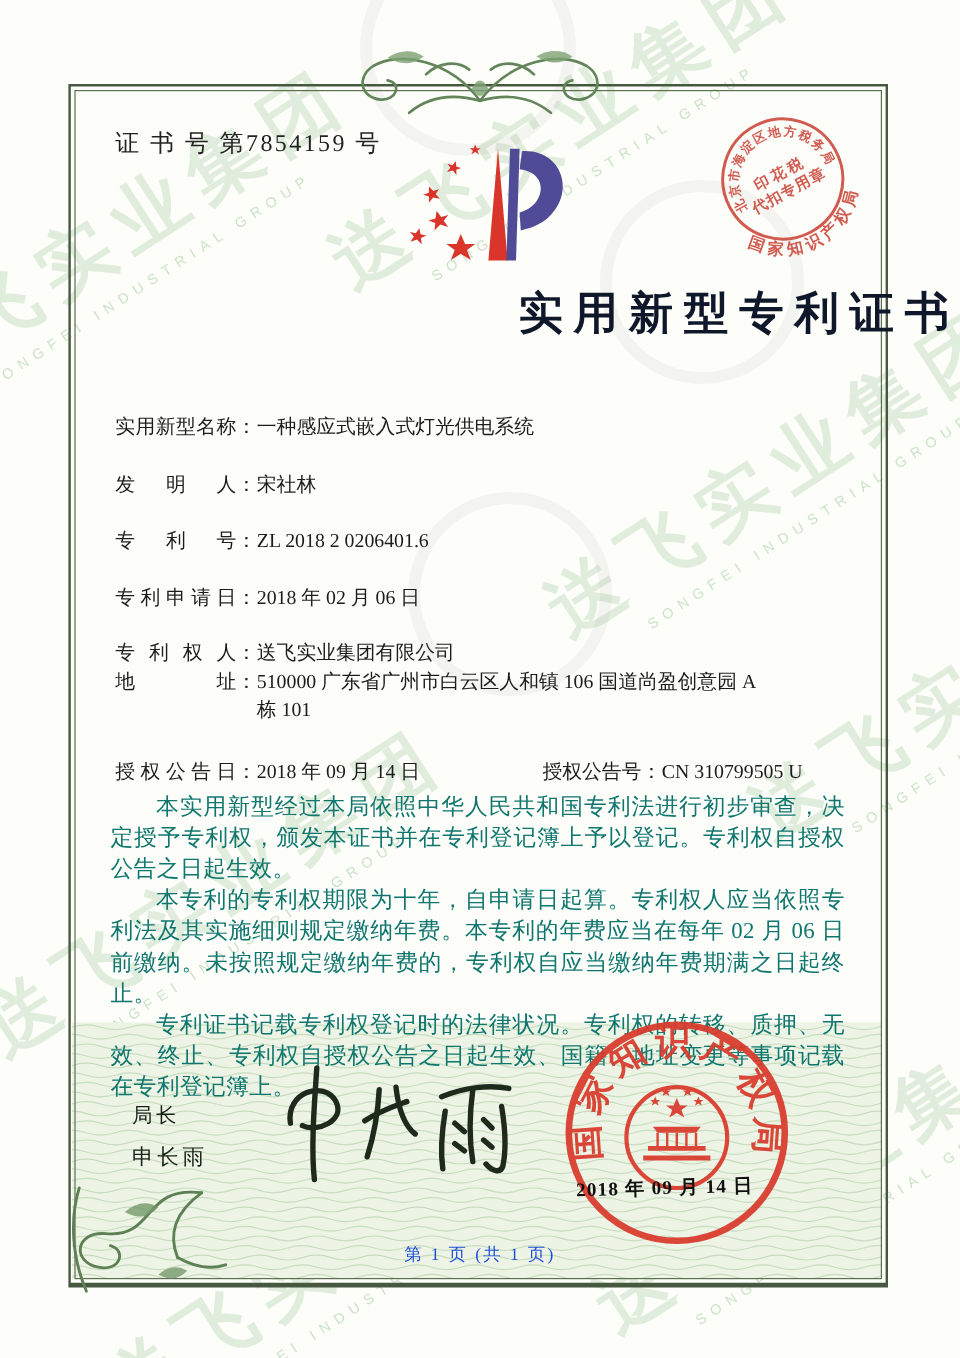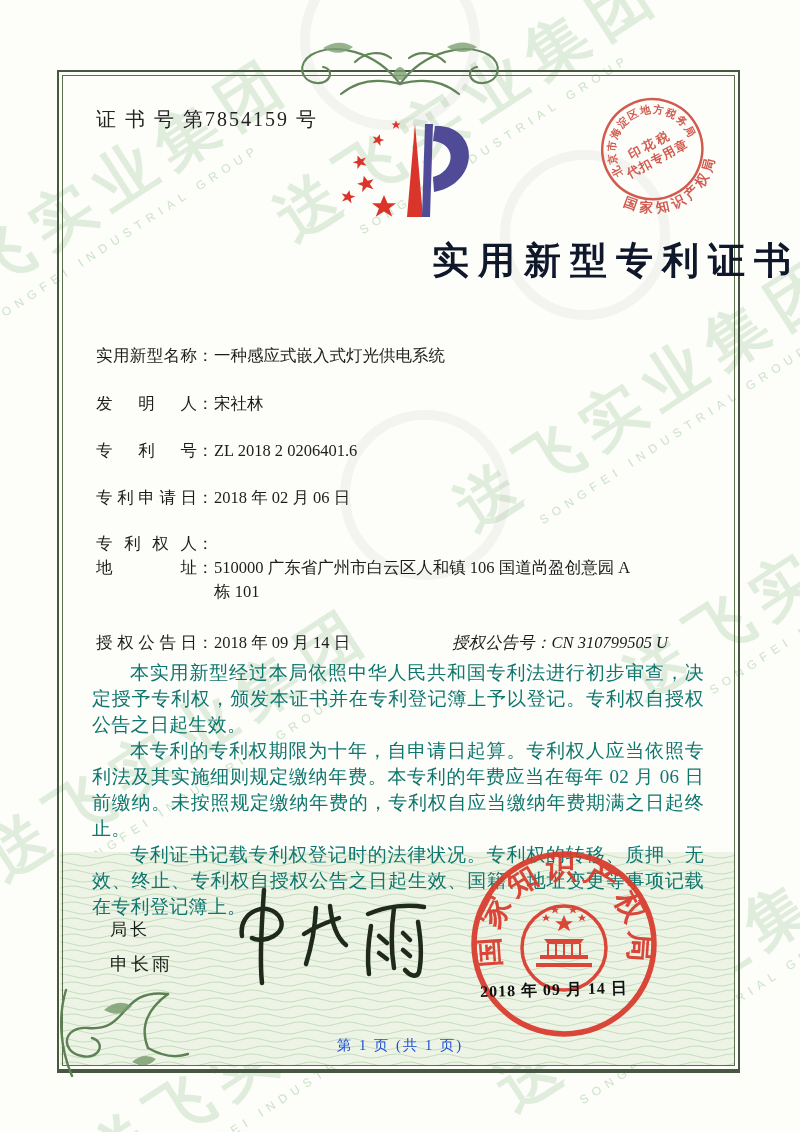--- a/index.html
+++ b/index.html
@@ -24,21 +24,21 @@
   .content{position:absolute;inset:0;z-index:4;}
   .cert-no{position:absolute;left:96px;top:106px;font-size:20px;letter-spacing:2px;color:#222;}
   .logo{position:absolute;left:322px;top:110px;}
   .title{position:absolute;left:0;right:0;top:236px;text-align:right;font-size:37px;font-weight:bold;
          letter-spacing:9px;color:#0f172a;margin-left:20px;}
   .frow{position:absolute;left:96px;display:flex;font-size:16.5px;line-height:1.45;justify-content:flex-end;}
   .flabel{width:101px;text-align:justify;text-align-last:justify;}
   .fcolon{width:17px;}
   .fvalue{white-space:pre-line;max-width:470px;}
   .r1{top:344px}.r2{top:392px}.r3{top:439px}.r4{top:486px}.r5{top:532px}.r6{top:556px}.r7{top:631px}
-  .frow.right{left:452px;font-style:italic;}
+  .frow.right{left:452px;}
   .body-text{position:absolute;left:92px;top:660px;width:612px;font-size:19px;line-height:26px;
              text-align:justify;letter-spacing:0.3px;color:#0f766e;}
   .body-text p{margin:0;text-indent:2em;}
   .sig-title{position:absolute;left:110px;top:918px;font-size:17px;letter-spacing:3px;color:#172017;}
   .sig-name{position:absolute;left:110px;top:952px;font-size:18px;letter-spacing:3px;color:#172017;}
   .signature{position:absolute;left:212px;top:878px;}
   .seal{position:absolute;left:462px;top:842px;z-index:5;}
   .seal-date{position:absolute;left:480px;top:980px;z-index:6;font-size:16px;font-weight:bold;
              letter-spacing:1px;color:#111;transform:rotate(-1.5deg);}
   .stamp{position:absolute;left:582px;top:88px;z-index:5;}
@@ -193,20 +193,21 @@
         <span class="fvalue">ZL 2018 2 0206401.6</span>
     </div>
     <div class="frow r4">
       <span class="flabel">专利申请日</span>
         <span class="fcolon">：</span>
         <span class="fvalue">2018 年 02 月 06 日</span>
     </div>
     <div class="frow r5">
       <span class="flabel">专利权人</span>
         <span class="fcolon">：</span>
+        <span class="fvalue">送飞实业集团有限公司</span>
     </div>
     <div class="frow r6">
       <span class="flabel">地址</span>
         <span class="fcolon">：</span>
         <span class="fvalue">510000 广东省广州市白云区人和镇 106 国道尚盈创意园 A
 栋 101</span>
     </div>
     <div class="frow r7">
       <span class="flabel">授权公告日</span>
         <span class="fcolon">：</span>

